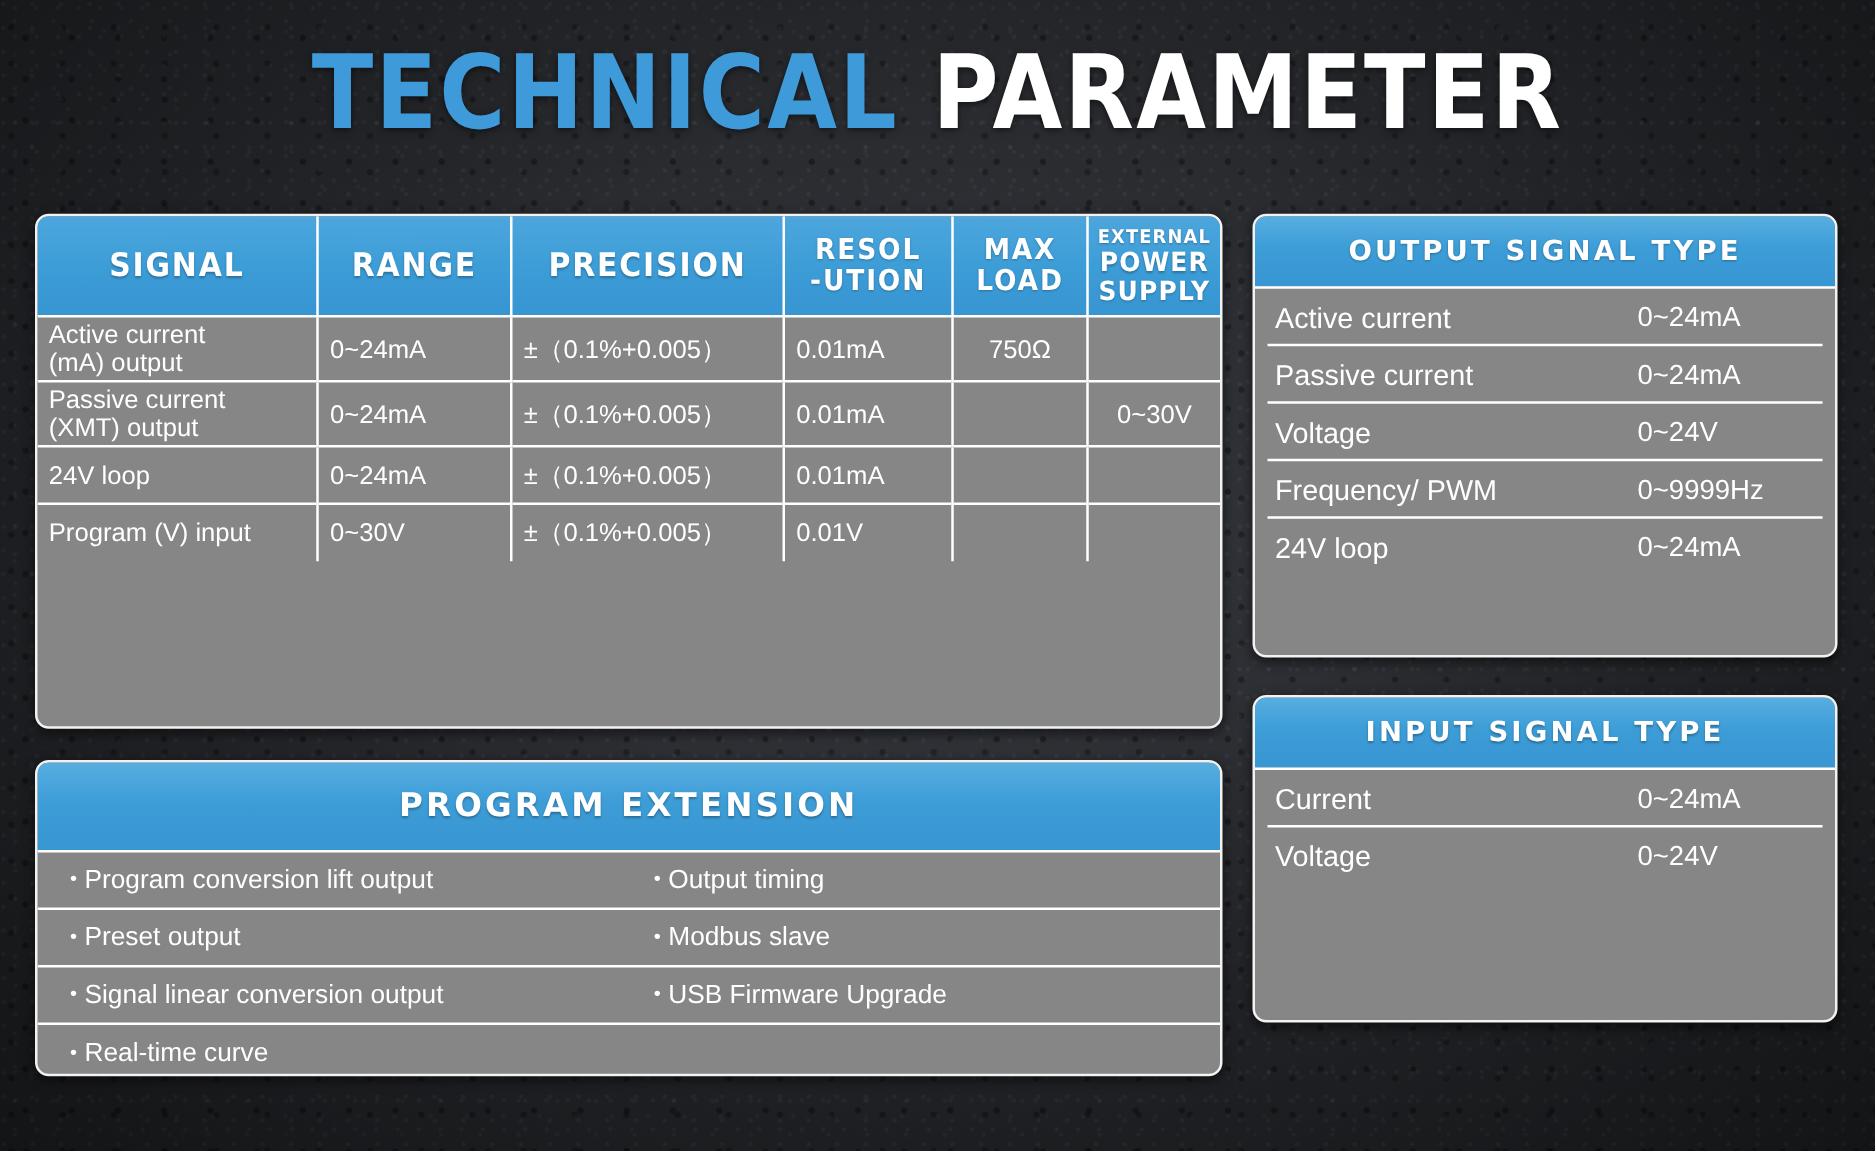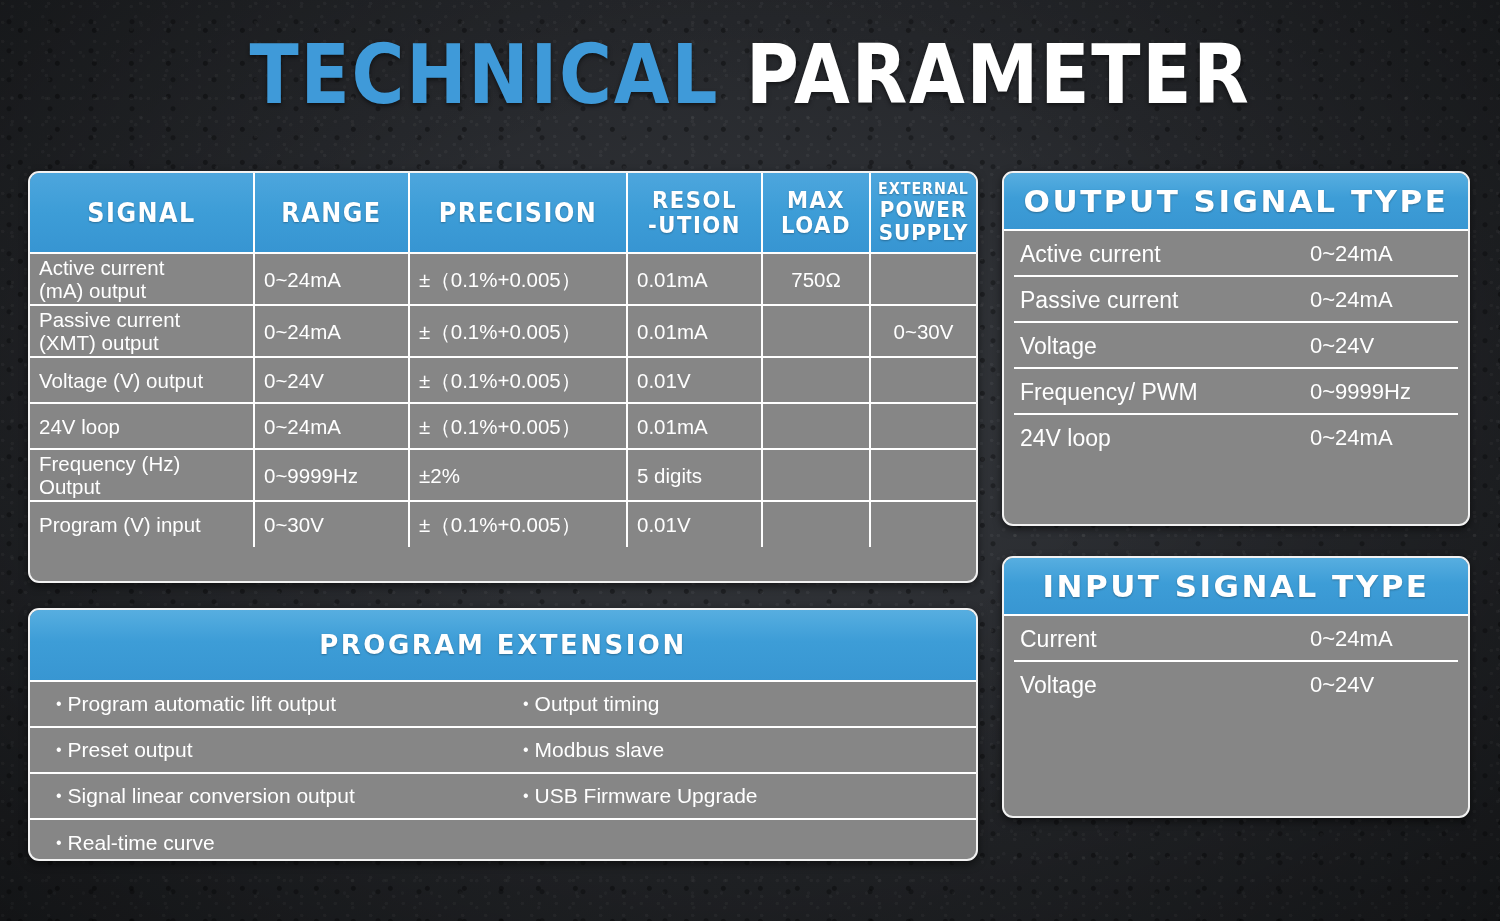--- a/index.html
+++ b/index.html
@@ -65,21 +65,21 @@
     overflow: hidden;
     box-shadow: 0 3px 9px rgba(0,0,0,0.55);
   }
 
   .panel-head {
     background: linear-gradient(180deg, #57aee0 0%, #3d9dd7 45%, #3896d2 100%);
     color: #fff;
     text-align: center;
     font-family: "DejaVu Sans", sans-serif;
     font-weight: bold;
-    font-size: 31px;
+    font-size: 22px;
     letter-spacing: 2.5px;
     display: flex;
     align-items: center;
     justify-content: center;
     border-bottom: 2px solid #ffffff;
     text-shadow: 0 1px 2px rgba(0,0,0,0.3);
   }
 
   
   #main-table {
@@ -259,62 +259,46 @@
         <tr>
           <td class="tall">Passive current
  (XMT) output</td>
           <td class="tall">0~24mA</td>
           <td class="tall">±（0.1%+0.005）</td>
           <td class="tall">0.01mA</td>
           <td class="tall c-center"></td>
           <td class="tall c-center">0~30V</td>
         </tr>
         <tr>
-          <td>Voltage (V) output</td>
-          <td>0~24V</td>
-          <td>±（0.1%+0.005）</td>
-          <td>0.01V</td>
-          <td class="c-center"></td>
-          <td class="c-center"></td>
-        </tr>
-        <tr>
           <td>24V loop</td>
           <td>0~24mA</td>
           <td>±（0.1%+0.005）</td>
           <td>0.01mA</td>
           <td class="c-center"></td>
           <td class="c-center"></td>
         </tr>
         <tr>
-          <td>Frequency (Hz) Output</td>
-          <td>0~9999Hz</td>
-          <td>±2%</td>
-          <td>5 digits</td>
-          <td class="c-center"></td>
-          <td class="c-center"></td>
-        </tr>
-        <tr>
           <td>Program (V) input</td>
           <td>0~30V</td>
           <td>±（0.1%+0.005）</td>
           <td>0.01V</td>
           <td class="c-center"></td>
           <td class="c-center"></td>
         </tr>
       </tbody>
     </table>
   </div>
 
   <div class="panel" id="program-ext">
     <div class="panel-head">PROGRAM EXTENSION</div>
     <div id="prog-rows">
       <div class="prog-row">
         <div class="prog-cell">
           <span class="bullet">•</span>
-          <span>Program automatic lift output</span>
+          <span>Program conversion lift output</span>
         </div>
         <div class="prog-cell right">
           <span class="bullet">•</span>
           <span>Output timing</span>
         </div>
       </div>
       <div class="prog-row">
         <div class="prog-cell">
           <span class="bullet">•</span>
           <span>Preset output</span>

